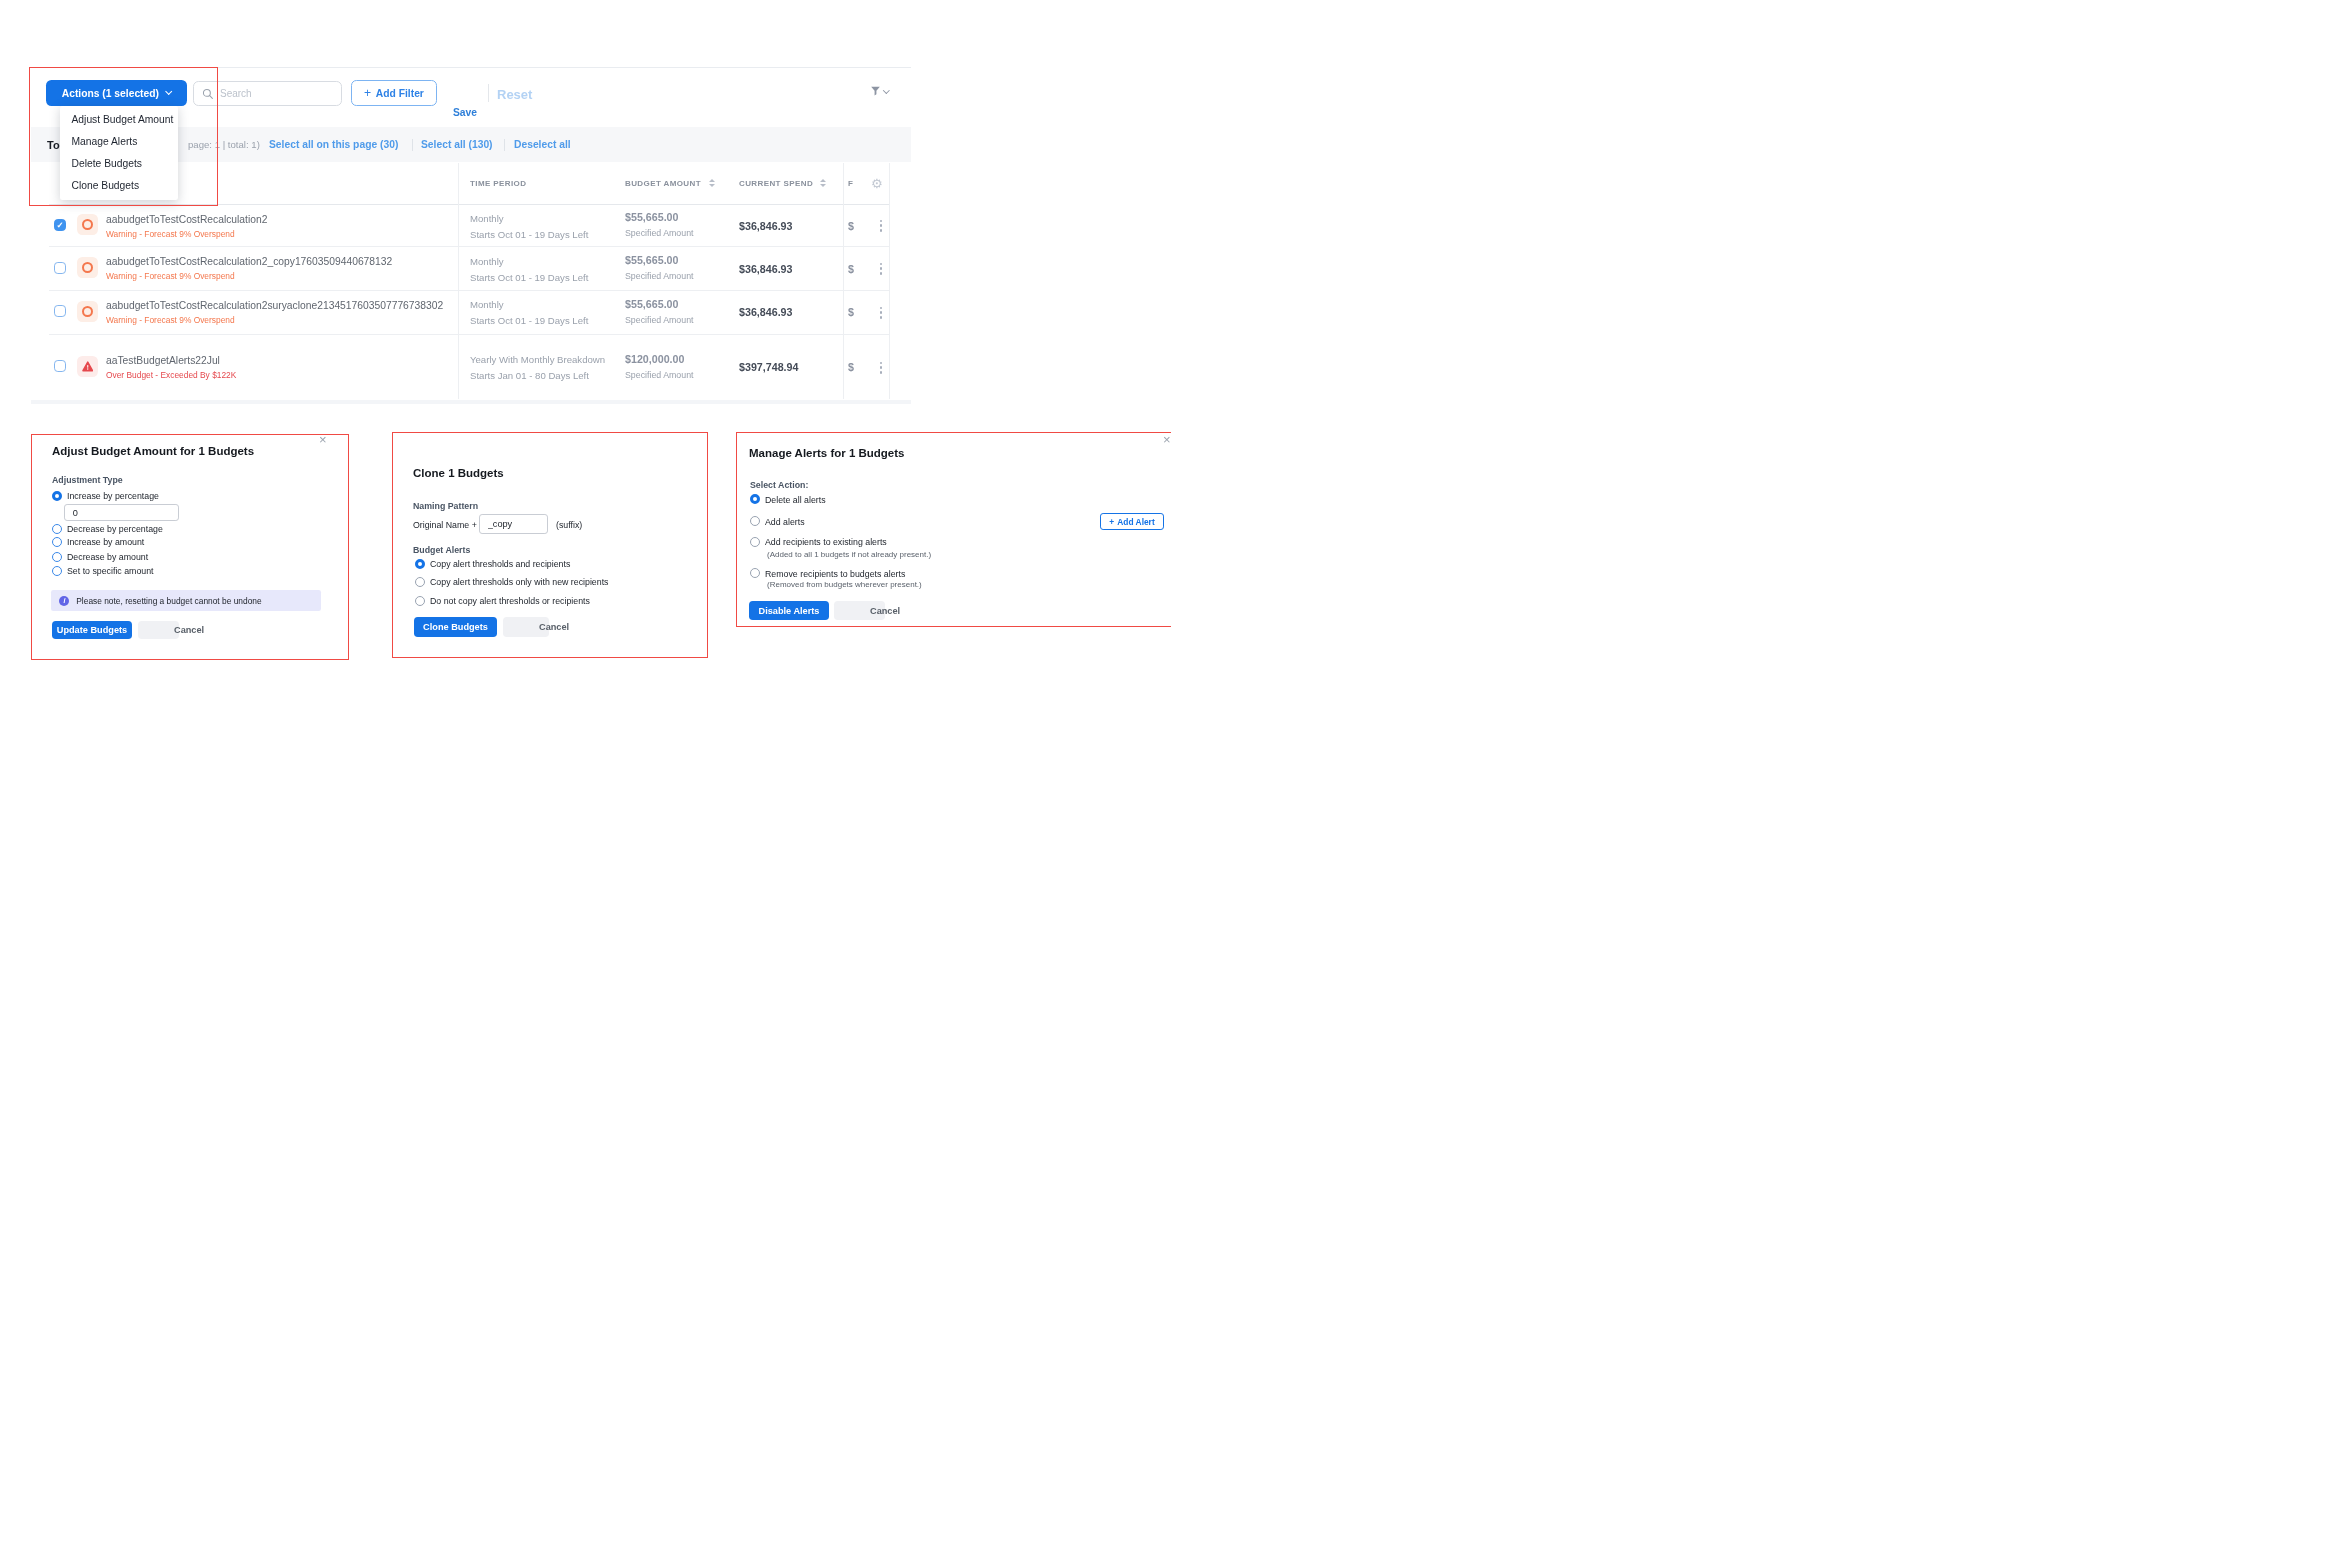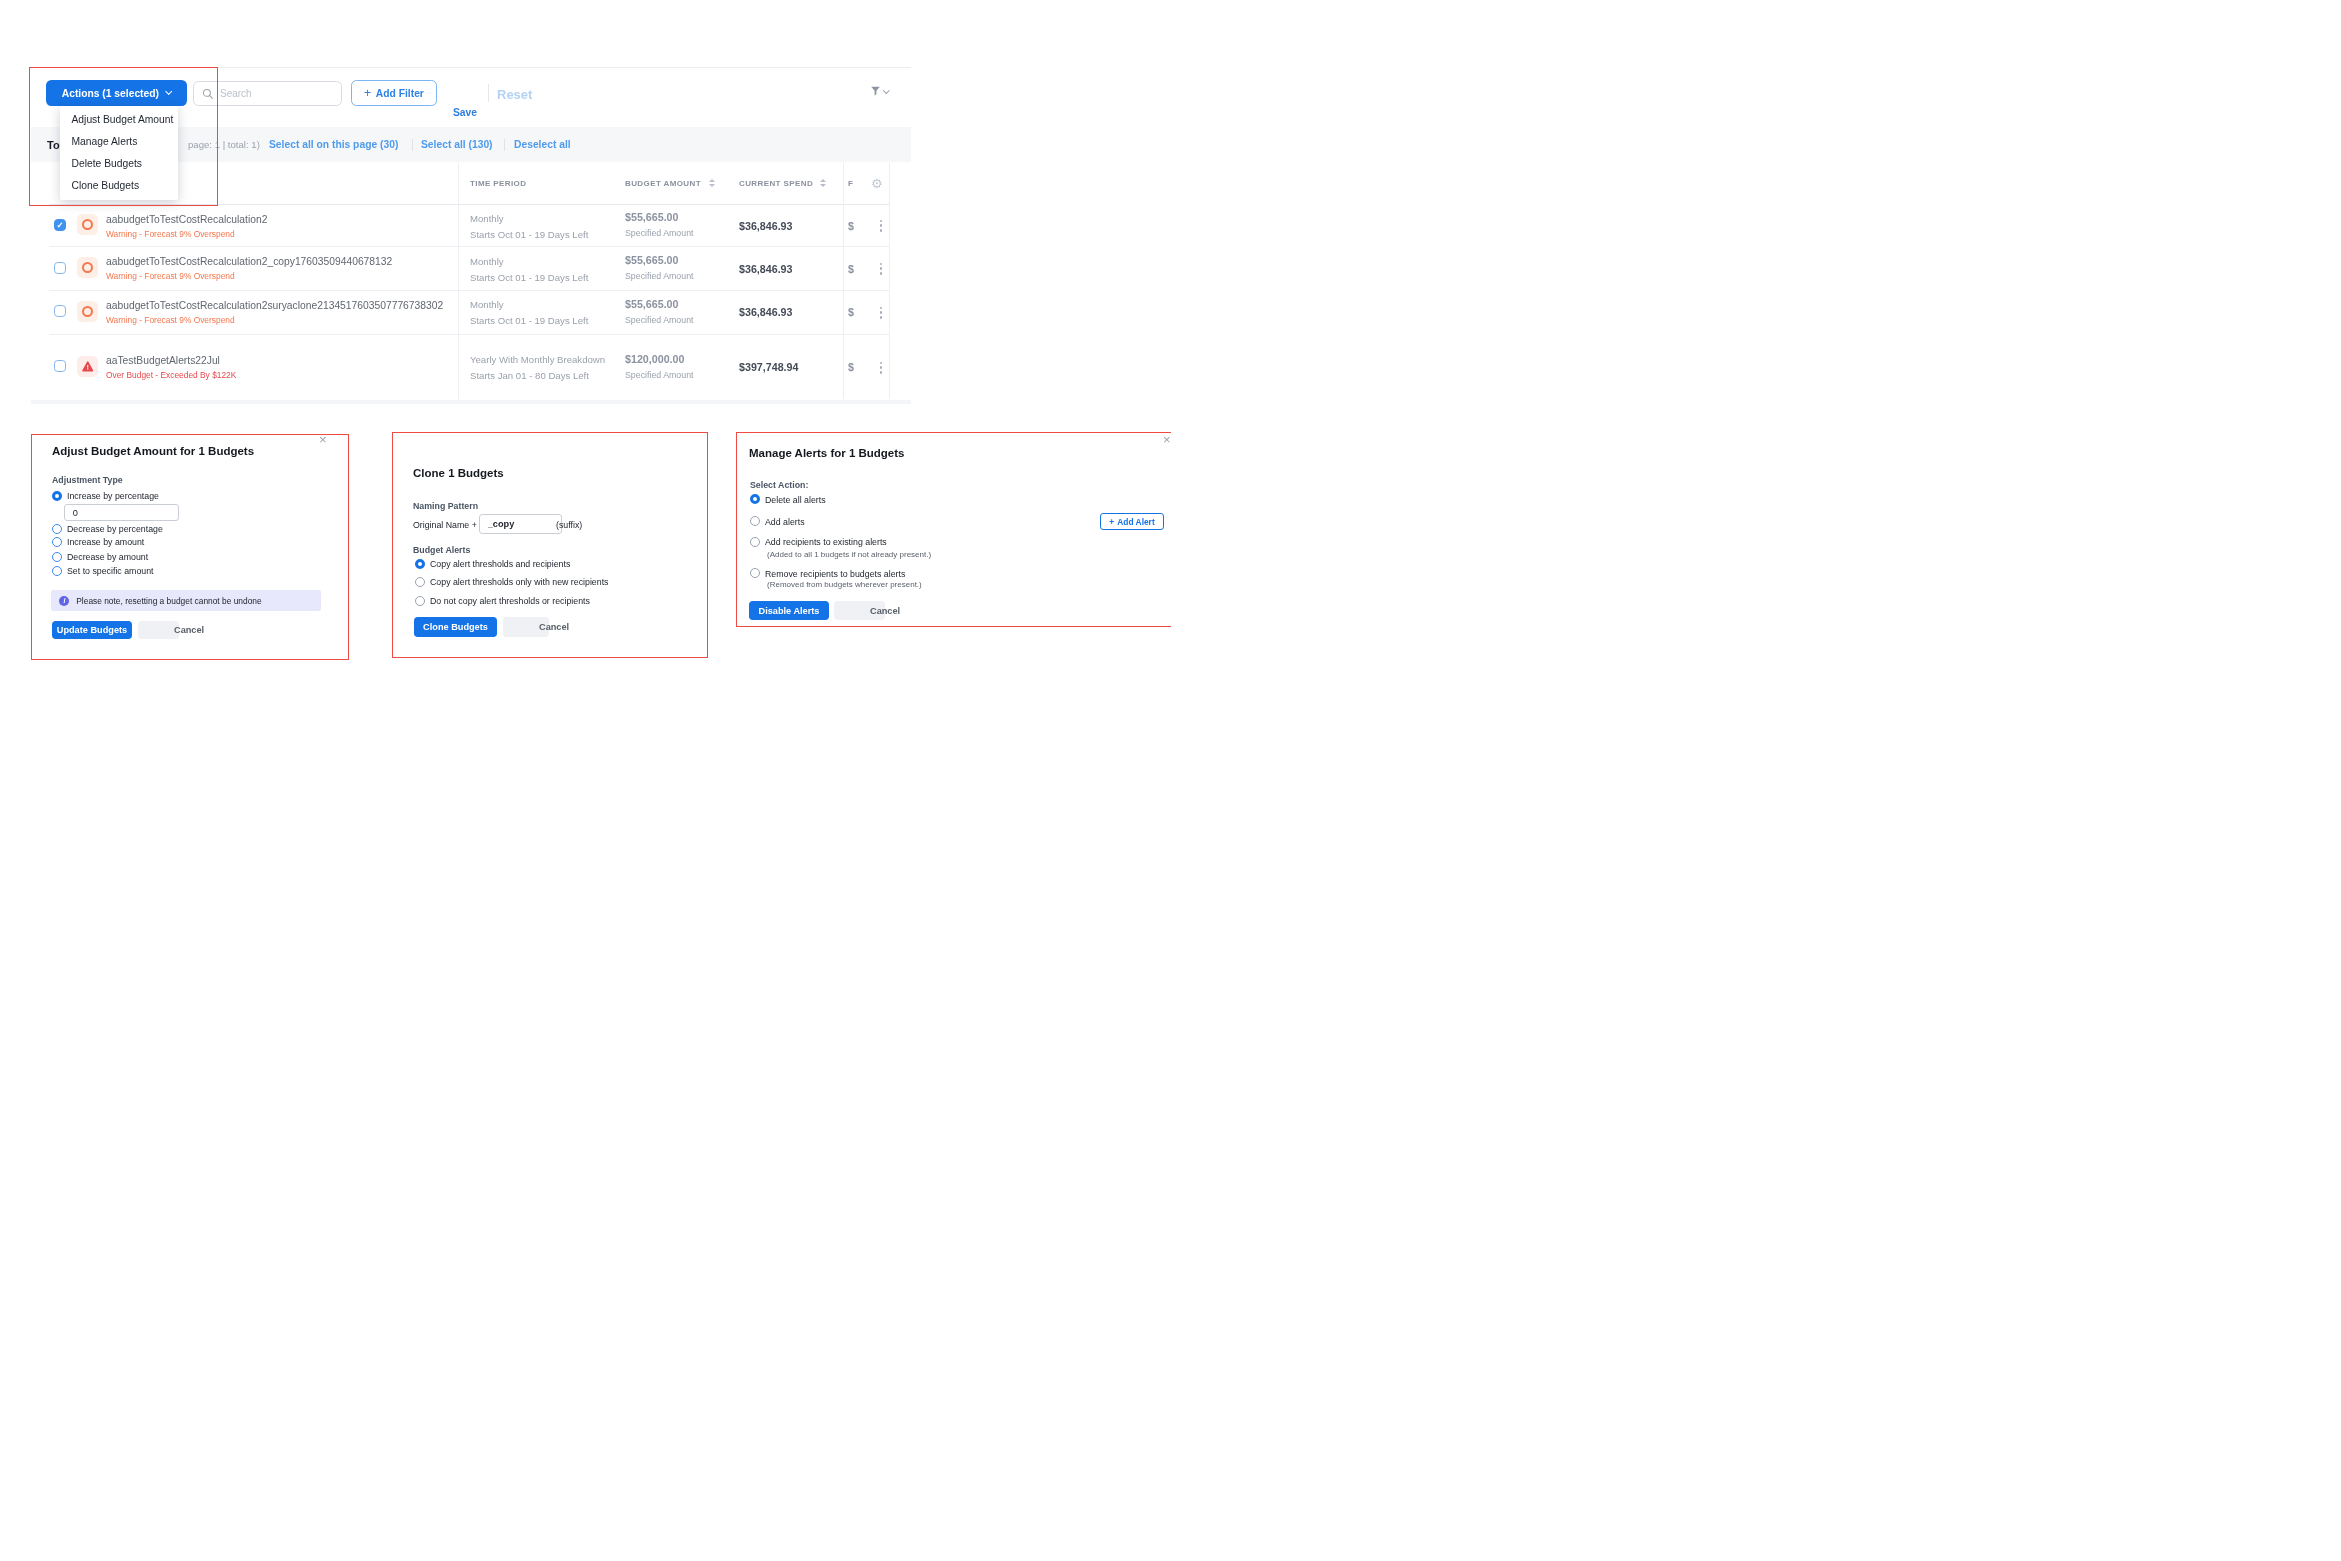--- a/index.html
+++ b/index.html
@@ -308,21 +308,21 @@
     </div>
 
     <button class="abs btn-primary" style="left:52px; top:621px; width:80px; height:18.4px;">Update Budgets</button>
     <button class="abs btn-cancel" style="left:138px; top:621px; width:41px; height:18.4px;">Cancel</button>
   </div>
 
   <div>
     <div class="abs m-title" style="left:413px; top:467px;">Clone 1 Budgets</div>
     <div class="abs m-label" style="left:413px; top:501px;">Naming Pattern</div>
     <div class="abs m-opt" style="left:413px; top:520px;">Original Name +</div>
-    <input class="abs m-input" style="left: 479px; top: 514px; width: 83px; height: 20px; font-weight: bold;" value="_copy">
+    <input class="abs m-input" style="left: 479px; top: 514px; width: 69px; height: 20px;" value="_copy">
     <div class="abs m-opt" style="left:556px; top:520px;">(suffix)</div>
 
     <div class="abs m-label" style="left:413px; top:545px;">Budget Alerts</div>
     <div class="abs m-radio sel" style="left:415px; top:559px;"></div>
     <div class="abs m-opt" style="left:430px; top:559px;">Copy alert thresholds and recipients</div>
     <div class="abs m-radio" style="left:415px; top:577px;"></div>
     <div class="abs m-opt" style="left:430px; top:577px;">Copy alert thresholds only with new recipients</div>
     <div class="abs m-radio" style="left:415px; top:596px;"></div>
     <div class="abs m-opt" style="left:430px; top:596px;">Do not copy alert thresholds or recipients</div>
 

